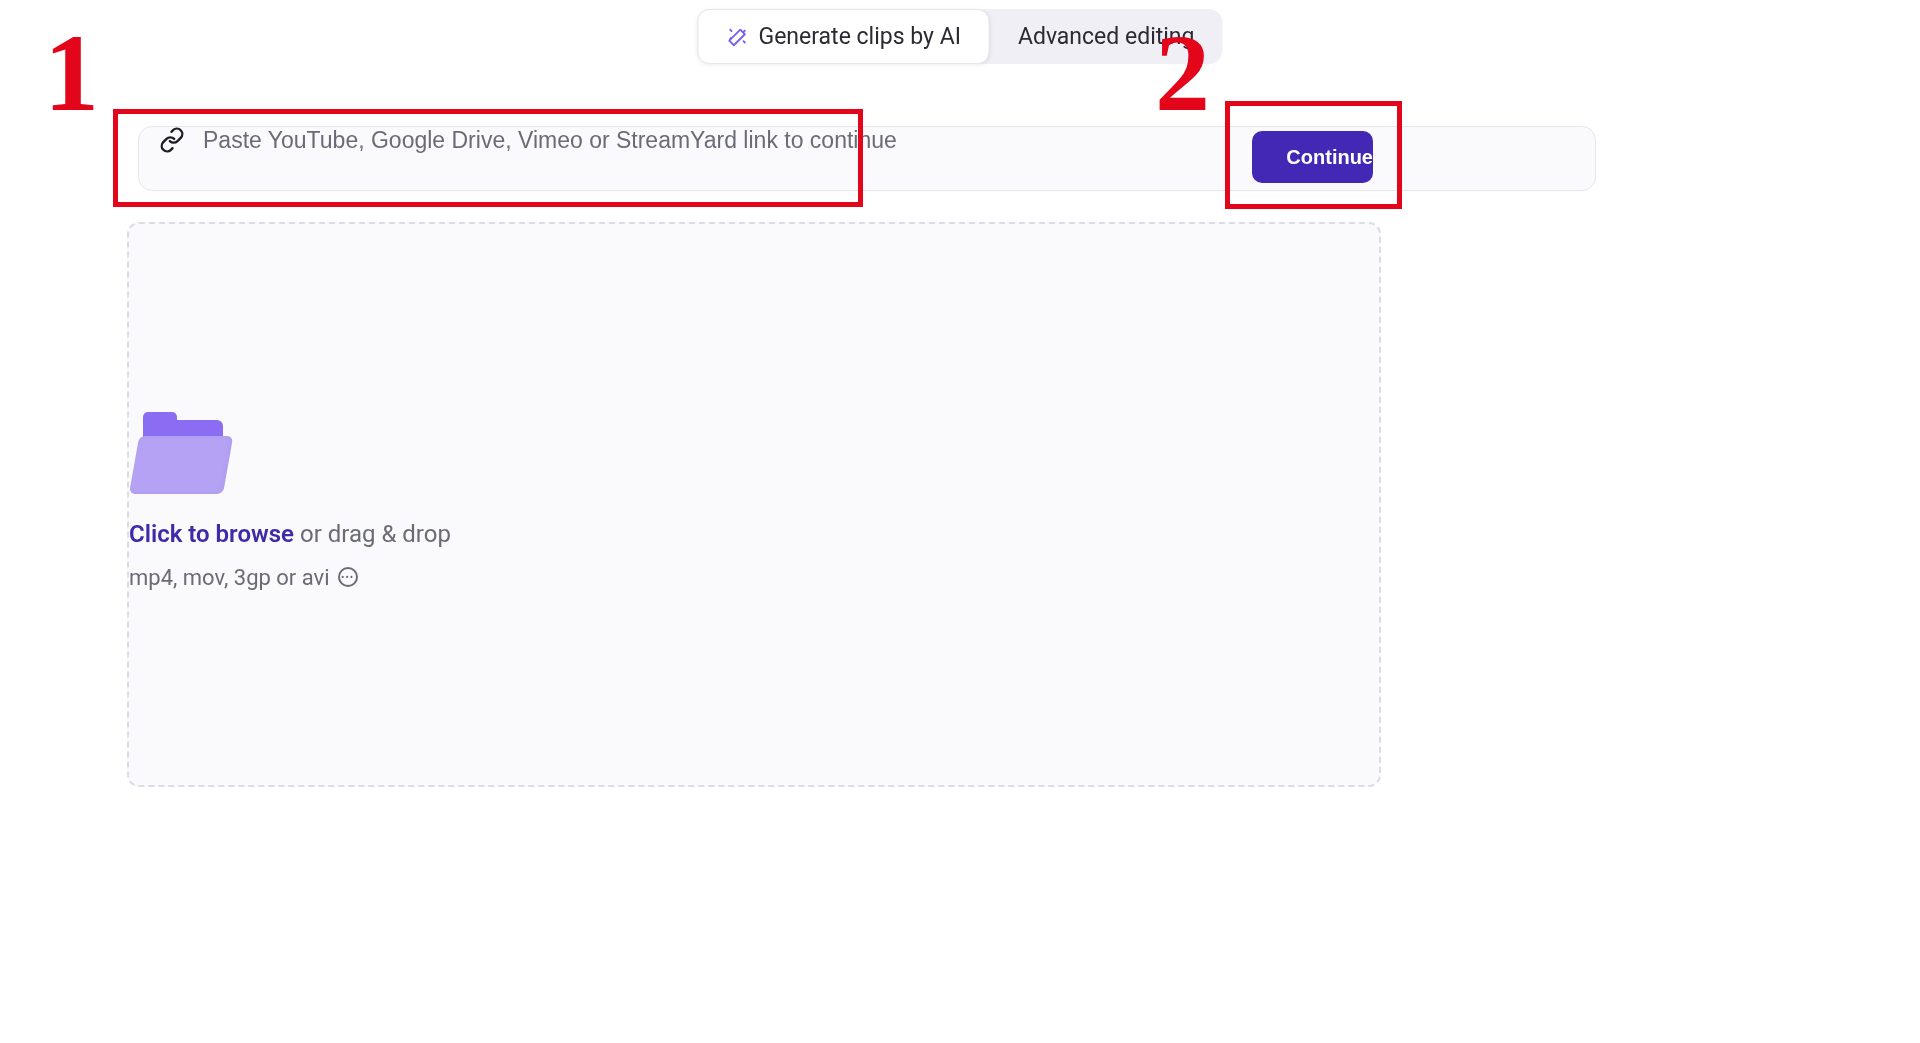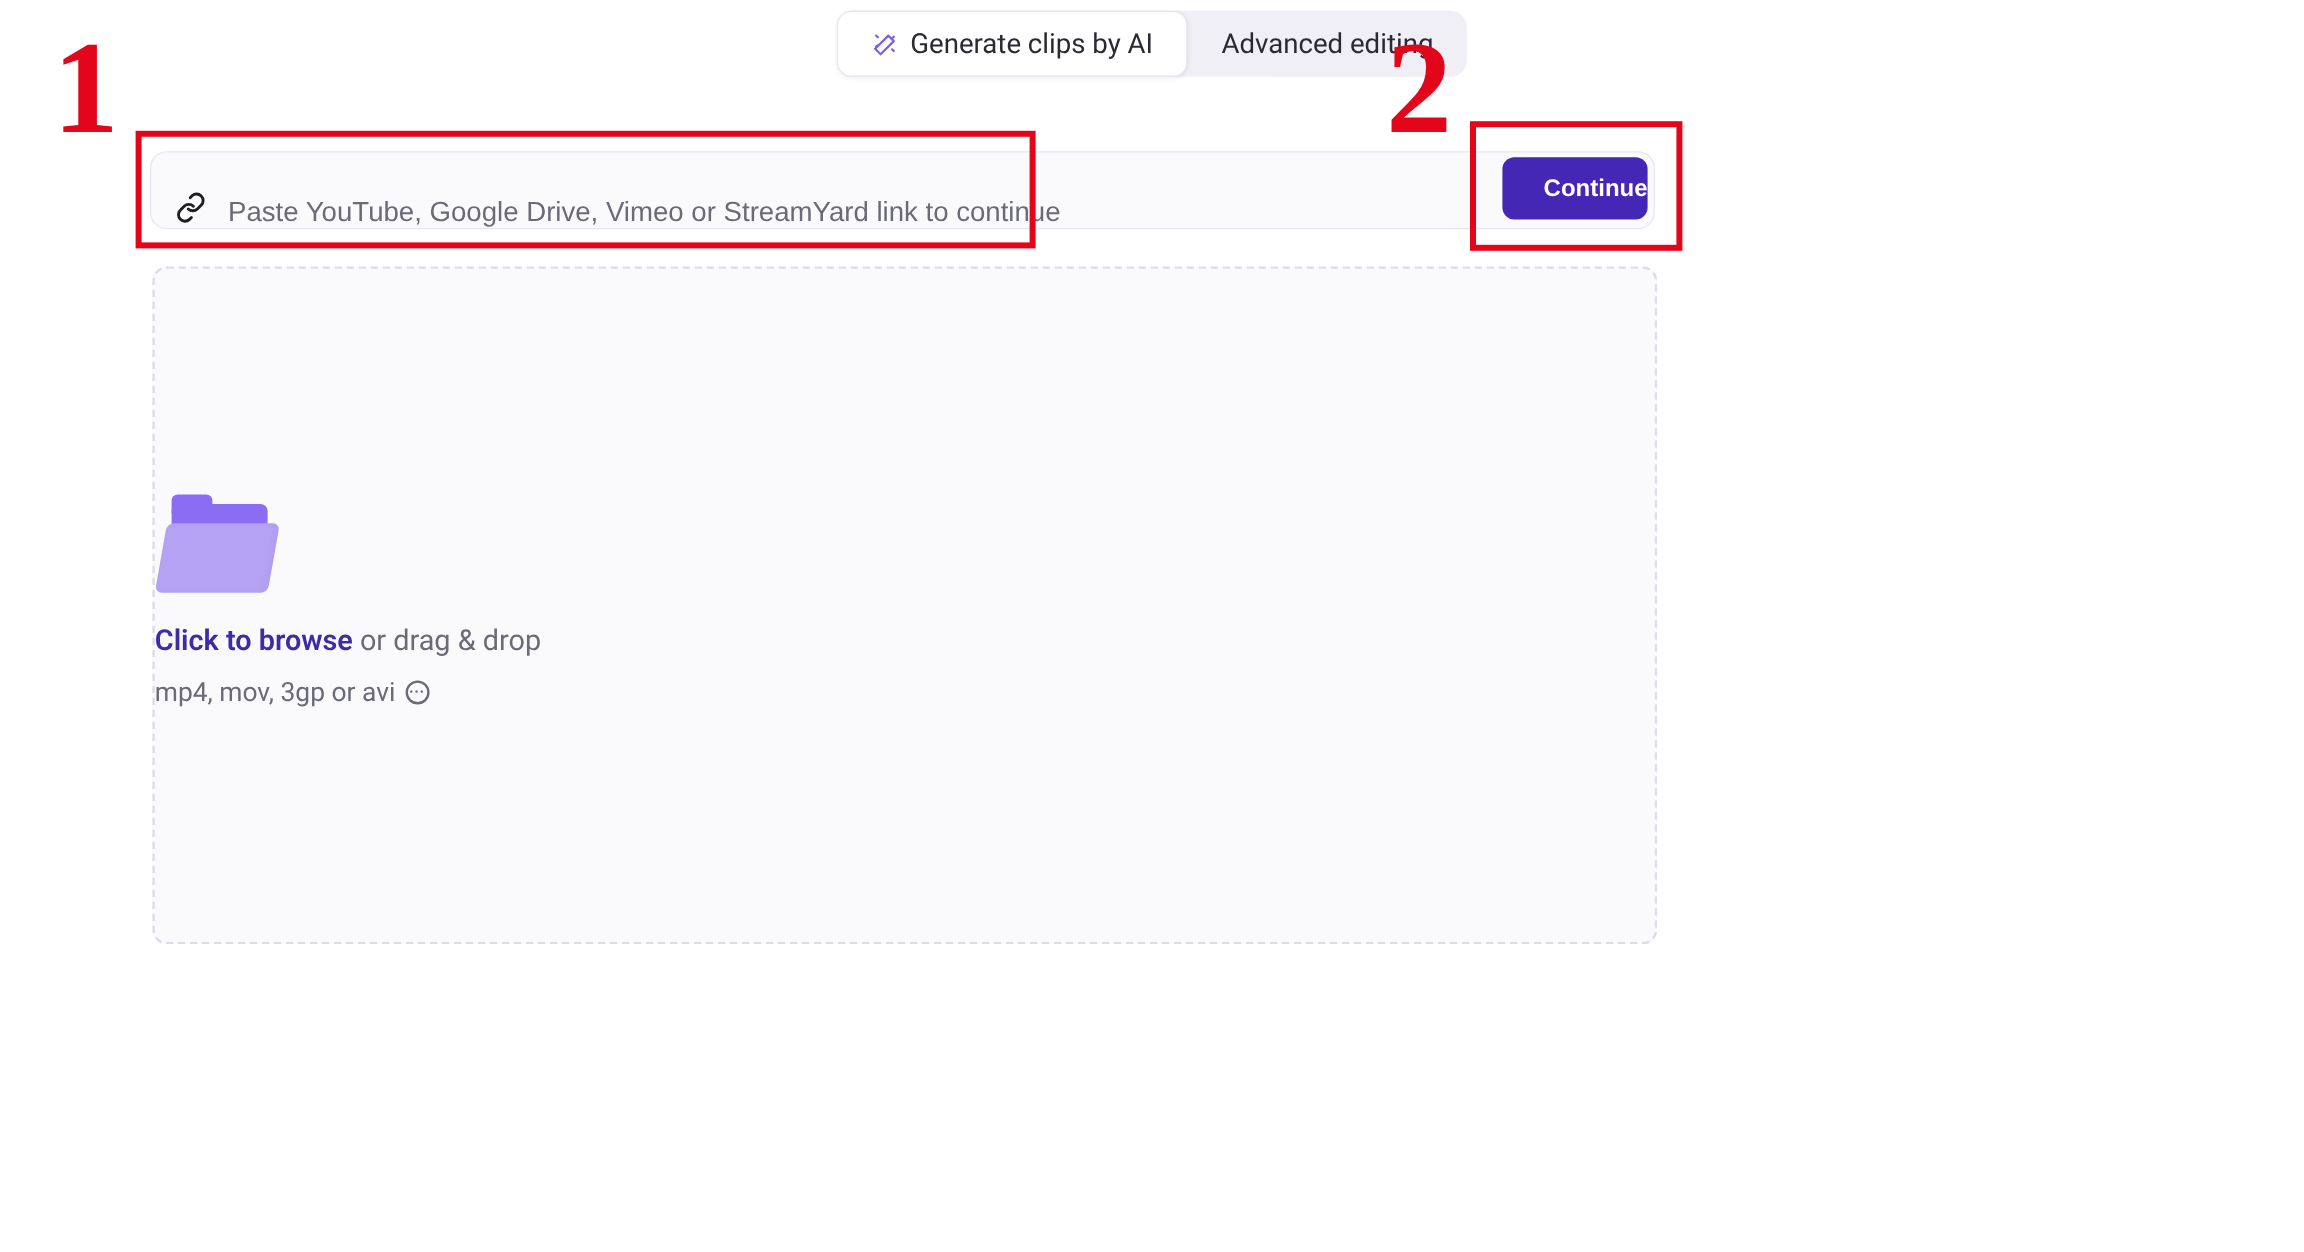--- a/index.html
+++ b/index.html
@@ -38,28 +38,28 @@
     background: #ffffff;
     box-shadow: 0 1px 4px rgba(0,0,0,0.08);
     border: 1px solid #e7e6ef;
   }
   .tab .ai-icon svg { display:block; }
 
   
   .url-bar {
     position: absolute;
     top: 126px;
-    left: 125px;
-    width: 1254px;
+    left: 138px;
+    width: 1458px;
     height: 65px;
     background: #fafafc;
     border: 1px solid #e6e6ee;
     border-radius: 14px;
     display: flex;
-    align-items: flex-end;
+    align-items: flex-start;
     padding: 0 10px 0 20px;
   }
   .link-icon { flex: 0 0 auto; margin-right: 18px; }
   .url-input {
     flex: 1 1 auto;
     border: none;
     outline: none;
     background: transparent;
     font-size: 23px;
     color: #222;

